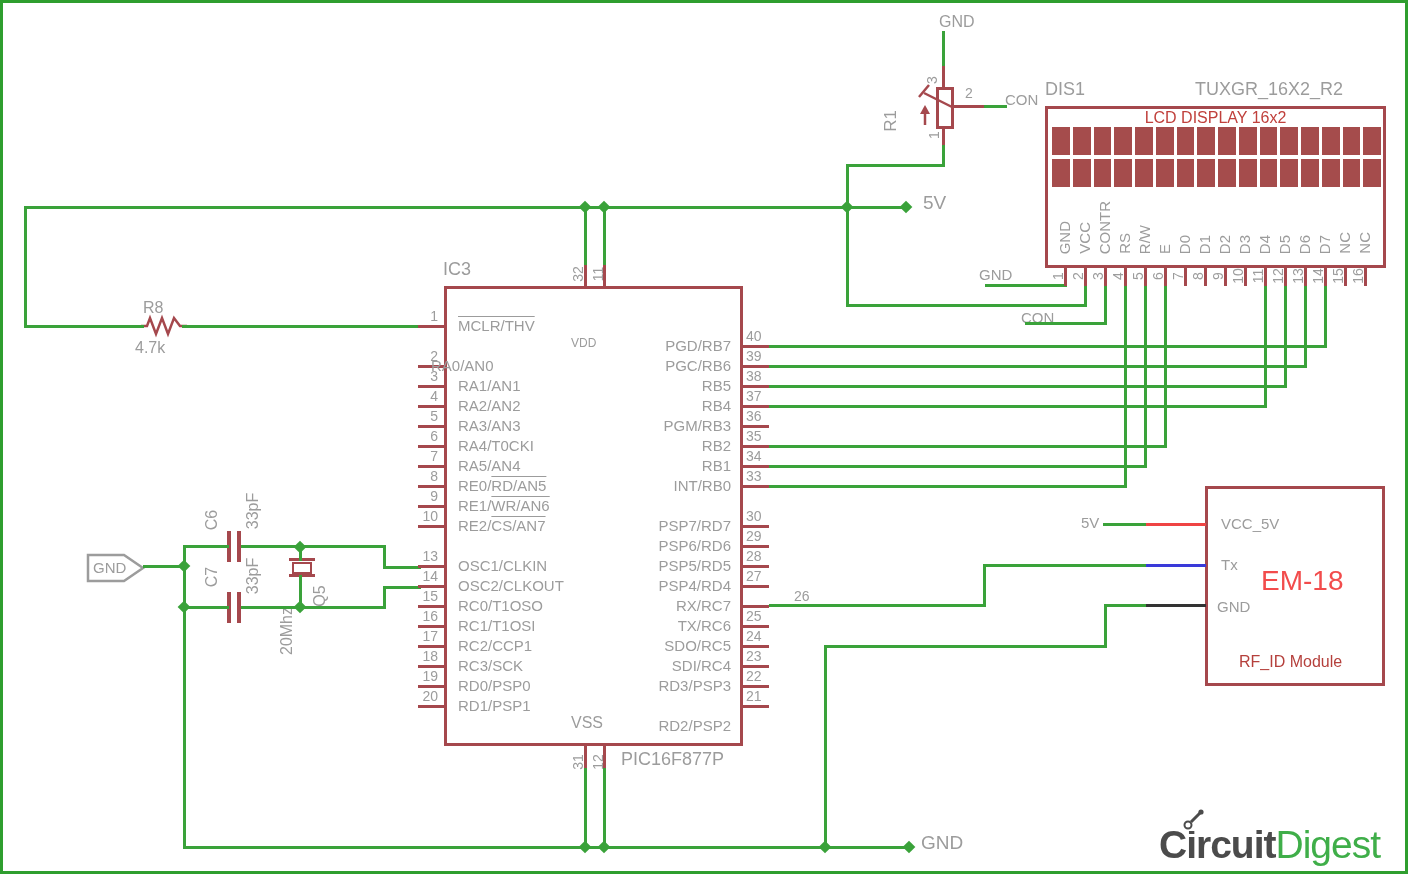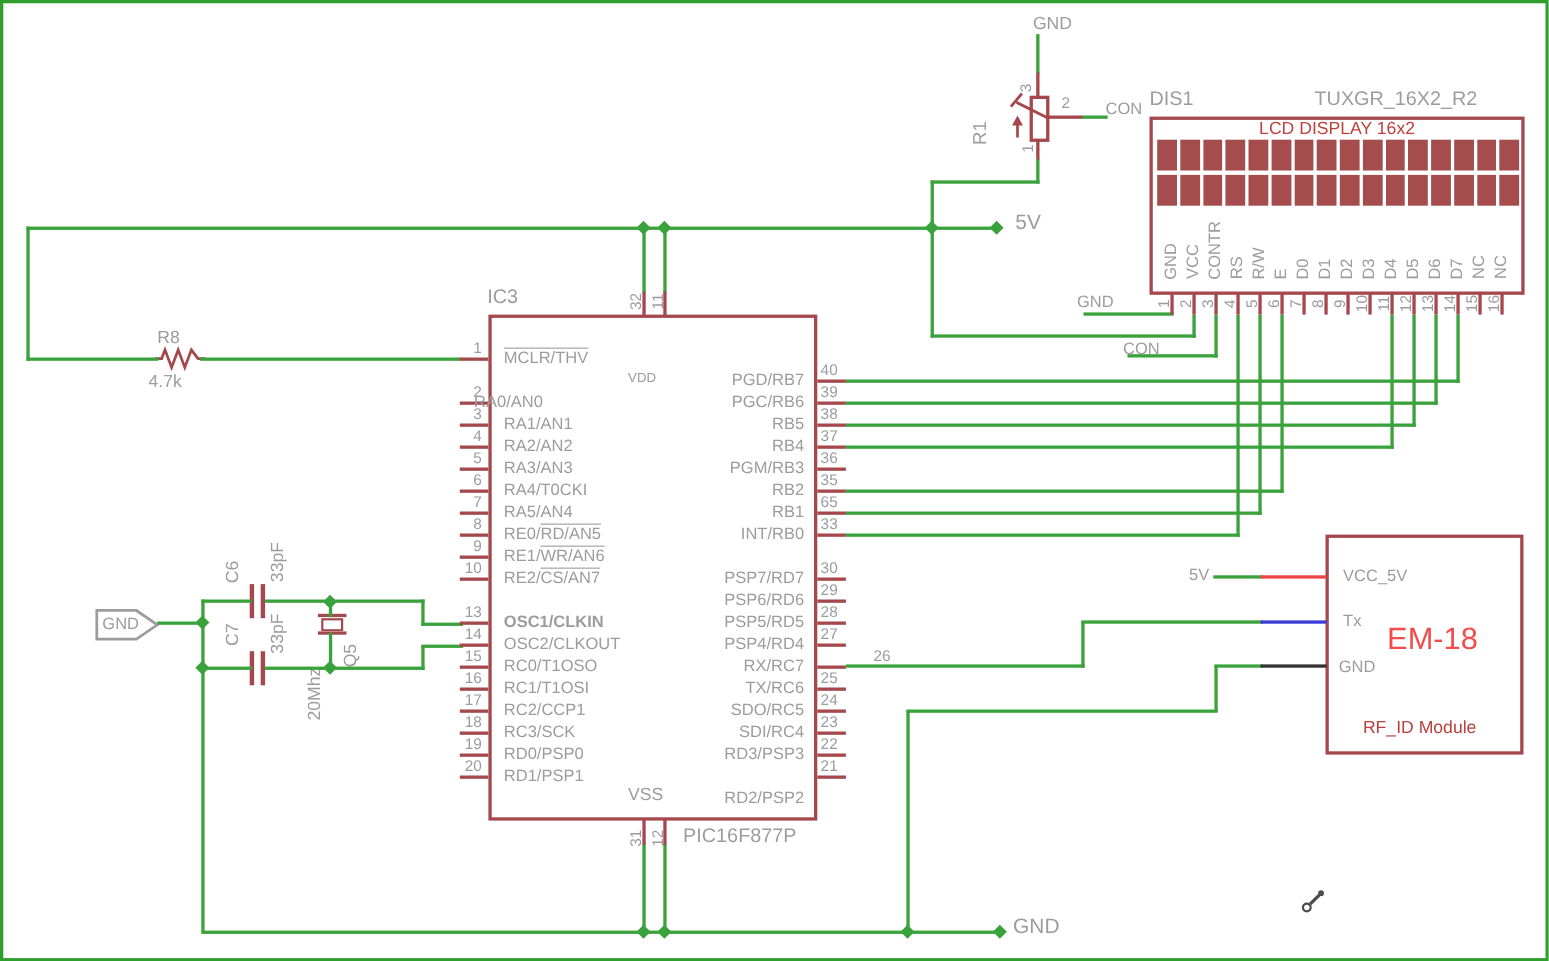--- a/index.html
+++ b/index.html
@@ -131,20 +131,23 @@
   <div class="stub" style="left:286px;top:571px;width:26px;height:3px;"></div>
   <div class="partbox" style="left:289px;top:559px;width:20px;height:12px;border-width:2px;background:#fff;"></div>
   <div class="rot" style="left:317px;top:593px;font-size:16px;">Q5</div>
   <div class="rot" style="left:284px;top:628px;font-size:16px;">20Mhz</div>
 
   <div class="glabel" style="left:920px;top:189px;font-size:19px;">5V</div>
   <div class="glabel" style="left:918px;top:829px;font-size:19px;">GND</div>
   <div class="glabel" style="left:976px;top:263px;">GND</div>
   <div class="glabel" style="left:1018px;top:306px;">CON</div>
 
+  <div class="logo">
+    <span class="p1">Circuit</span><span class="p2">Digest</span>
+  </div>
   <svg class="abs" style="left:1178px;top:806px;" width="26" height="22">
     <rect x="2" y="10" width="12" height="12" fill="#ffffff"></rect>
     <circle cx="7" cy="16" r="3.5" fill="#ffffff" stroke="#4b4b4b" stroke-width="2"></circle>
     <line x1="10" y1="13" x2="19" y2="4" stroke="#4b4b4b" stroke-width="3"></line>
     <circle cx="20" cy="3" r="2.6" fill="#4b4b4b"></circle>
   </svg>
 
 <div class="wire" style="left: 21px; top: 203px; width: 882px; height: 3px;"></div>
     <div class="wire" style="left: 21px; top: 203px; width: 3px; height: 122px;"></div>
     <div class="wire" style="left: 21px; top: 322px; width: 120px; height: 3px;"></div>
@@ -246,21 +249,21 @@
     <div class="pinnum" style="left: 413px; top: 465px; width: 22px; height: 16px; text-align: right;">8</div>
     <div class="pinlabel-l" style="left: 455px; top: 474px; width: 230px; height: 18px;"><span>RE0/</span><span class="bar">RD/AN5</span></div>
     <div class="stub" style="left: 415px; top: 502px; width: 26px; height: 3px;"></div>
     <div class="pinnum" style="left: 413px; top: 485px; width: 22px; height: 16px; text-align: right;">9</div>
     <div class="pinlabel-l" style="left: 455px; top: 494px; width: 230px; height: 18px;"><span>RE1/</span><span class="bar">WR/AN6</span></div>
     <div class="stub" style="left: 415px; top: 522px; width: 26px; height: 3px;"></div>
     <div class="pinnum" style="left: 413px; top: 505px; width: 22px; height: 16px; text-align: right;">10</div>
     <div class="pinlabel-l" style="left: 455px; top: 514px; width: 230px; height: 18px;"><span>RE2/</span><span class="bar">CS/AN7</span></div>
     <div class="stub" style="left: 415px; top: 562px; width: 26px; height: 3px;"></div>
     <div class="pinnum" style="left: 413px; top: 545px; width: 22px; height: 16px; text-align: right;">13</div>
-    <div class="pinlabel-l" style="left: 455px; top: 554px; width: 230px; height: 18px; font-weight: bold;"><span>OSC1/CLKIN</span></div>
+    <div class="pinlabel-l" style="left: 455px; top: 554px; width: 230px; height: 18px;"><span>OSC1/CLKIN</span></div>
     <div class="stub" style="left: 415px; top: 582px; width: 26px; height: 3px;"></div>
     <div class="pinnum" style="left: 413px; top: 565px; width: 22px; height: 16px; text-align: right;">14</div>
     <div class="pinlabel-l" style="left: 455px; top: 574px; width: 230px; height: 18px;"><span>OSC2/CLKOUT</span></div>
     <div class="stub" style="left: 415px; top: 602px; width: 26px; height: 3px;"></div>
     <div class="pinnum" style="left: 413px; top: 585px; width: 22px; height: 16px; text-align: right;">15</div>
     <div class="pinlabel-l" style="left: 455px; top: 594px; width: 230px; height: 18px;"><span>RC0/T1OSO</span></div>
     <div class="stub" style="left: 415px; top: 622px; width: 26px; height: 3px;"></div>
     <div class="pinnum" style="left: 413px; top: 605px; width: 22px; height: 16px; text-align: right;">16</div>
     <div class="pinlabel-l" style="left: 455px; top: 614px; width: 230px; height: 18px;"><span>RC1/T1OSI</span></div>
     <div class="stub" style="left: 415px; top: 642px; width: 26px; height: 3px;"></div>
@@ -287,21 +290,21 @@
     <div class="stub" style="left: 740px; top: 402px; width: 26px; height: 3px;"></div>
     <div class="pinnum" style="left: 743px; top: 385px; width: 26px; height: 28px;">37</div>
     <div class="pinlabel-r" style="left: 503px; top: 394px; width: 225px; height: 18px;">RB4</div>
     <div class="stub" style="left: 740px; top: 422px; width: 26px; height: 3px;"></div>
     <div class="pinnum" style="left: 743px; top: 405px; width: 26px; height: 16px;">36</div>
     <div class="pinlabel-r" style="left: 503px; top: 414px; width: 225px; height: 18px;">PGM/RB3</div>
     <div class="stub" style="left: 740px; top: 442px; width: 26px; height: 3px;"></div>
     <div class="pinnum" style="left: 743px; top: 425px; width: 26px; height: 16px;">35</div>
     <div class="pinlabel-r" style="left: 503px; top: 434px; width: 225px; height: 18px;">RB2</div>
     <div class="stub" style="left: 740px; top: 462px; width: 26px; height: 3px;"></div>
-    <div class="pinnum" style="left: 743px; top: 445px; width: 26px; height: 16px;">65</div>
+    <div class="pinnum" style="left: 743px; top: 445px; width: 26px; height: 16px;">34</div>
     <div class="pinlabel-r" style="left: 503px; top: 454px; width: 225px; height: 18px;">RB1</div>
     <div class="stub" style="left: 740px; top: 482px; width: 26px; height: 3px;"></div>
     <div class="pinnum" style="left: 743px; top: 465px; width: 26px; height: 16px;">33</div>
     <div class="pinlabel-r" style="left: 503px; top: 474px; width: 225px; height: 18px;">INT/RB0</div>
     <div class="stub" style="left: 740px; top: 522px; width: 26px; height: 3px;"></div>
     <div class="pinnum" style="left: 743px; top: 505px; width: 26px; height: 16px;">30</div>
     <div class="pinlabel-r" style="left: 503px; top: 514px; width: 225px; height: 18px;">PSP7/RD7</div>
     <div class="stub" style="left: 740px; top: 542px; width: 26px; height: 3px;"></div>
     <div class="pinnum" style="left: 743px; top: 525px; width: 26px; height: 16px;">29</div>
     <div class="pinlabel-r" style="left: 503px; top: 534px; width: 225px; height: 18px;">PSP6/RD6</div>

